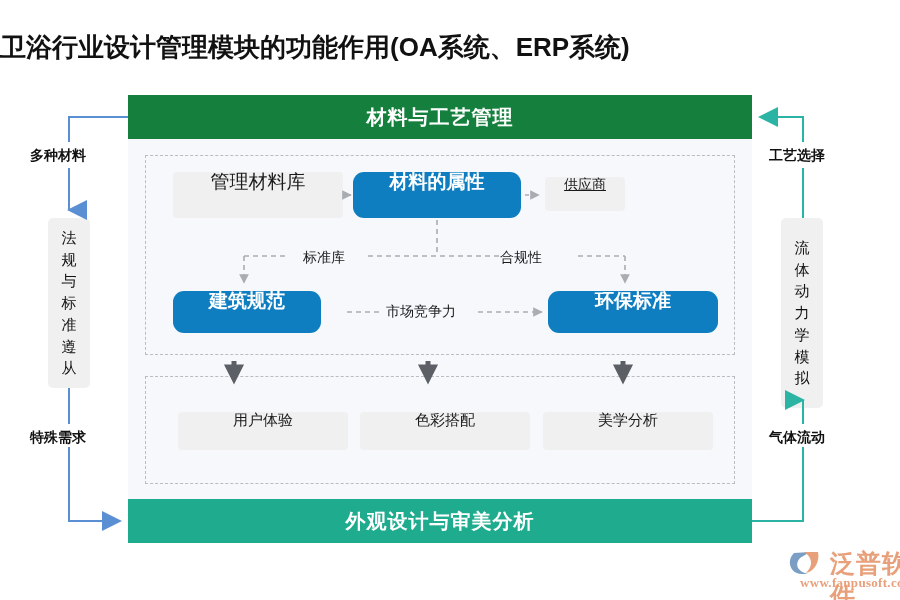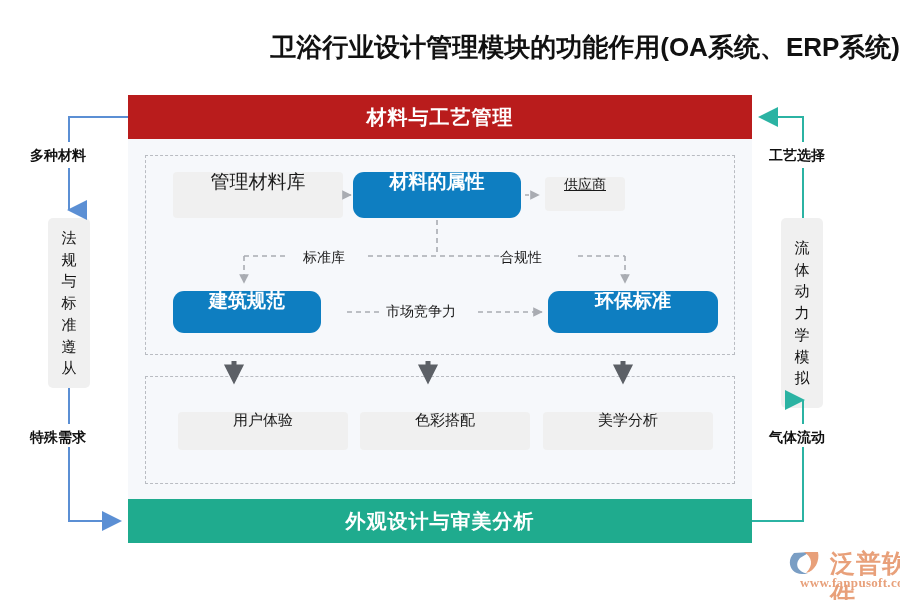--- a/index.html
+++ b/index.html
@@ -13,42 +13,42 @@
     position: relative;
     width: 900px; height: 600px;
     background: #ffffff;
   }
 
   
   #title {
     position: absolute;
     left: 0; top: 30px;
     width: 900px;
-    text-align: right;
+    text-align: left;
     font-size: 26px;
     font-weight: bold;
     color: #111111;
     letter-spacing: 0px;
   }
 
   
   .banner {
     position: absolute;
     display: flex;
     align-items: center;
     justify-content: center;
     color: #ffffff;
     font-size: 20px;
     font-weight: bold;
     letter-spacing: 1px;
   }
   #banner-top {
     left: 128px; top: 95px;
     width: 624px; height: 44px;
-    background: #b91c1c;
+    background: #15803d;
   }
   #banner-bottom {
     left: 128px; top: 499px;
     width: 624px; height: 44px;
     background: #1fab8e;
   }
 
   
   #panel {
     position: absolute;

